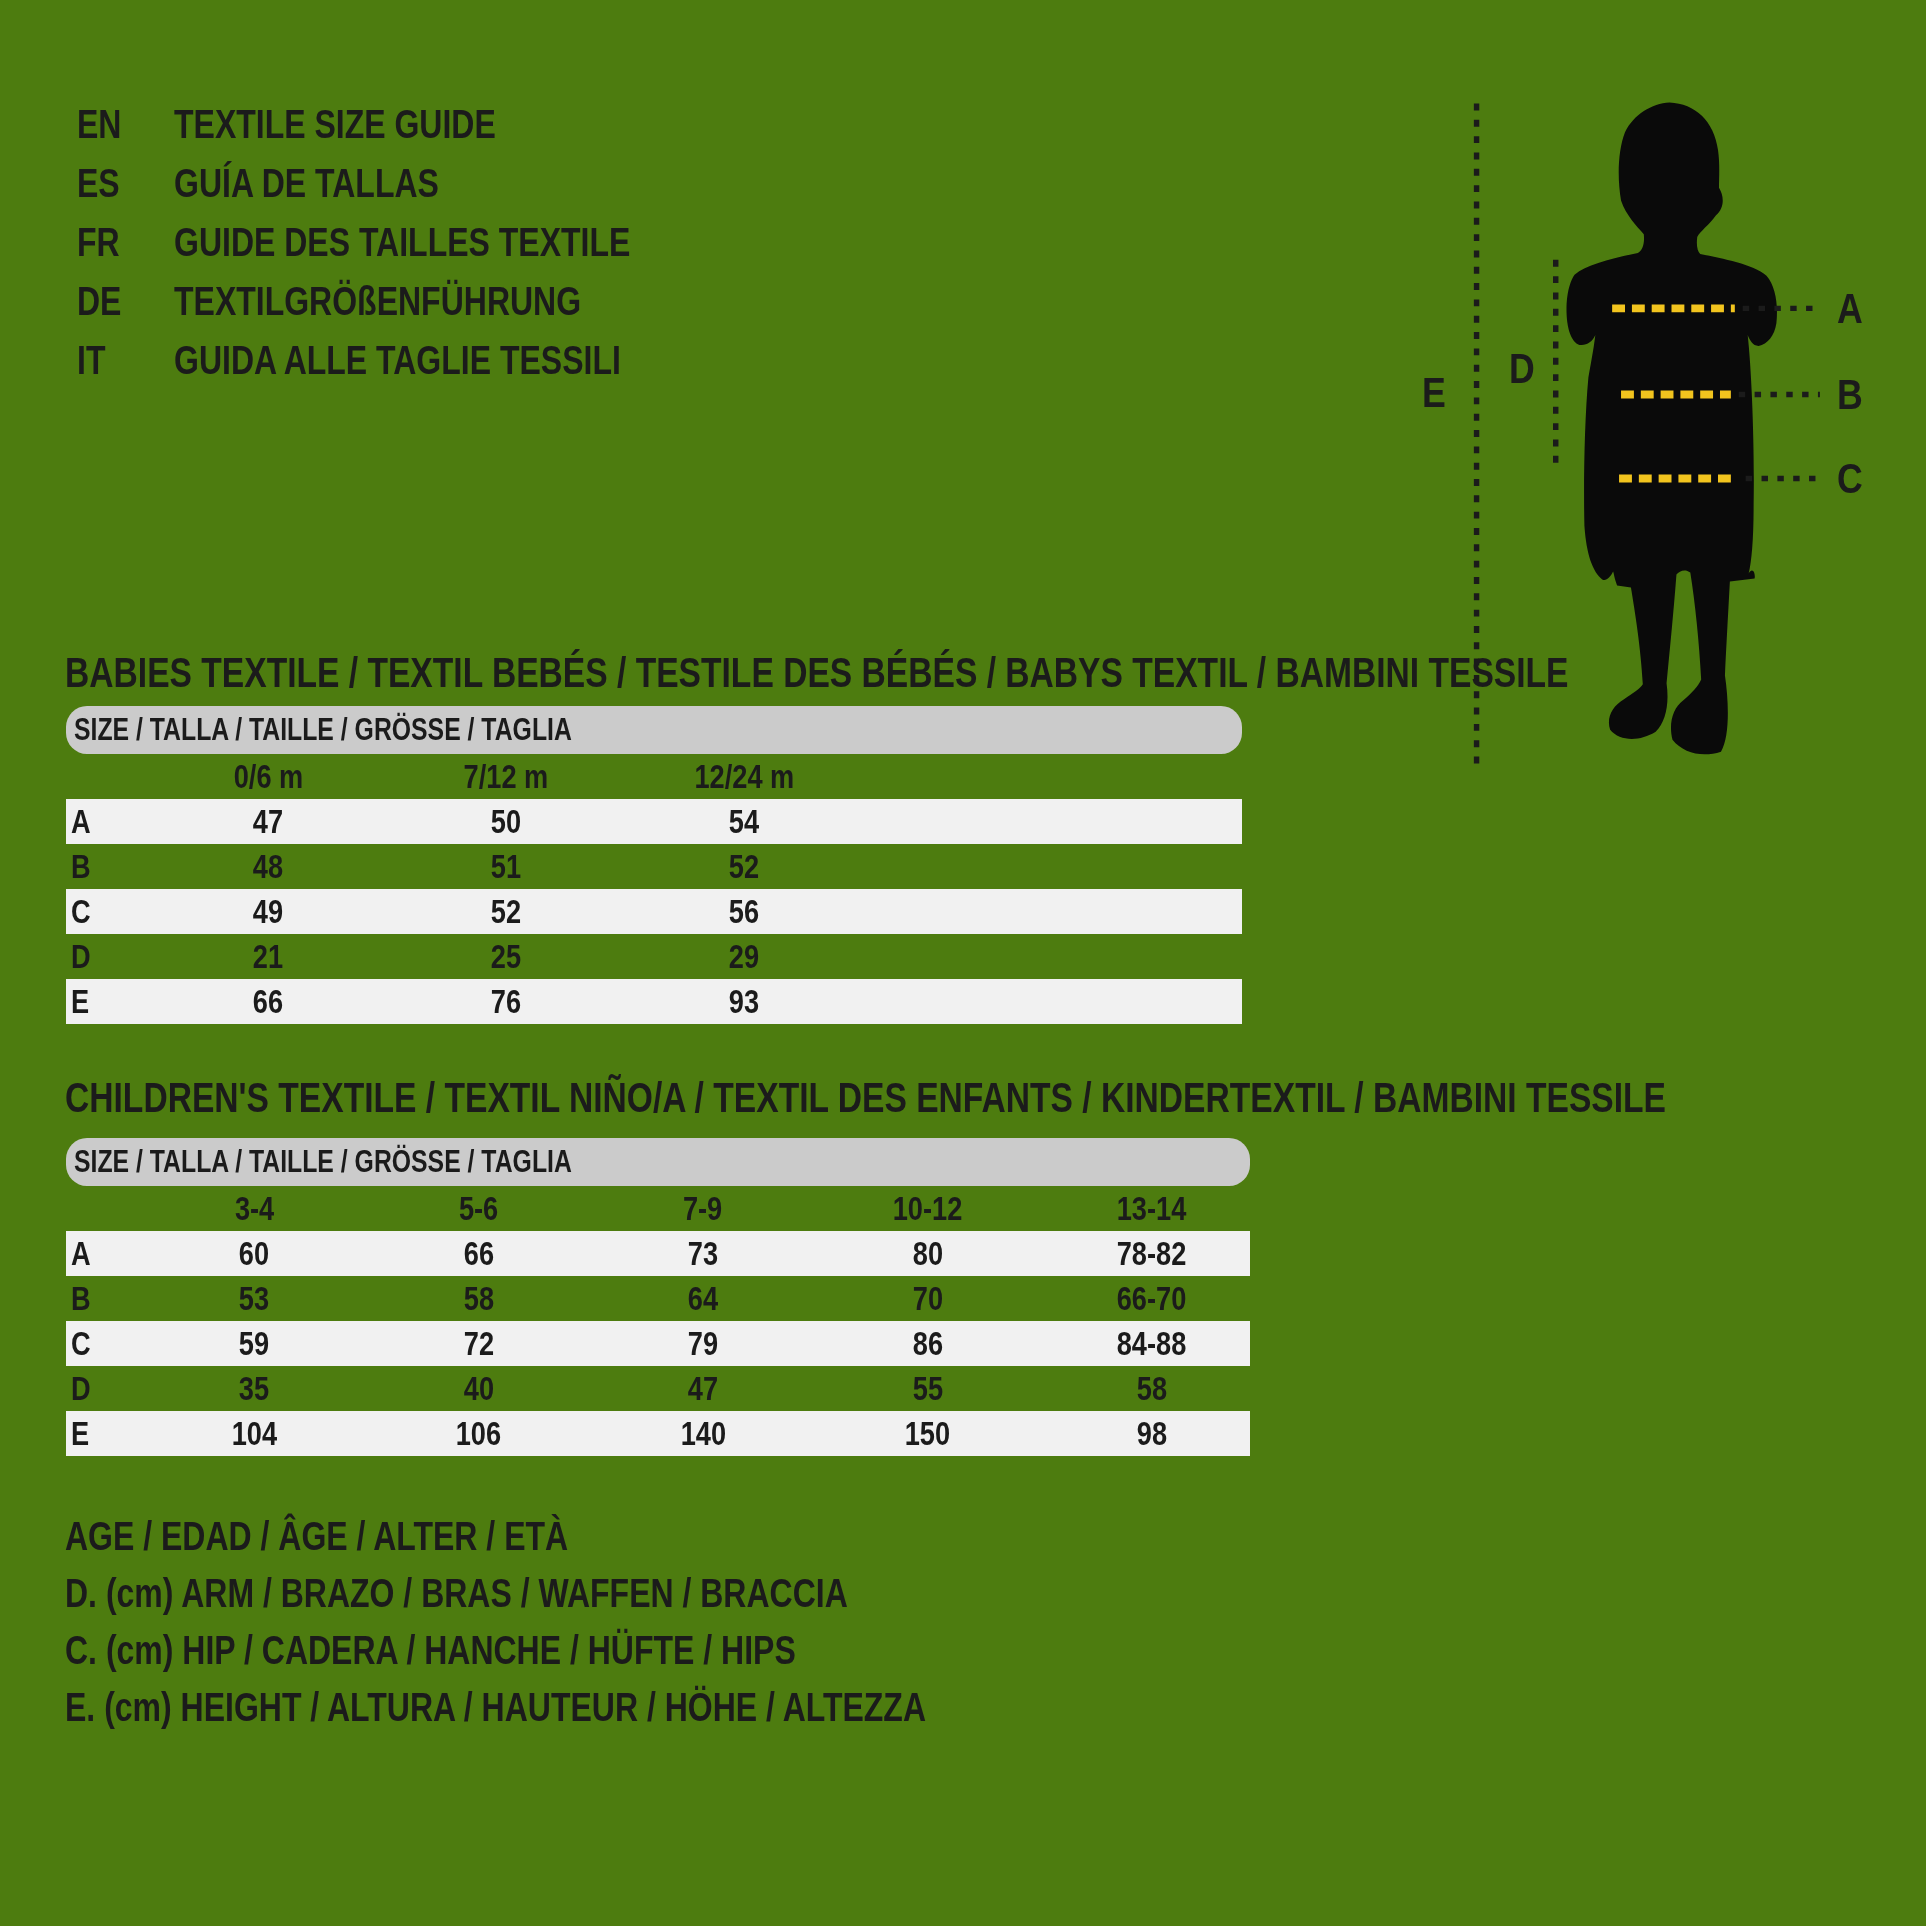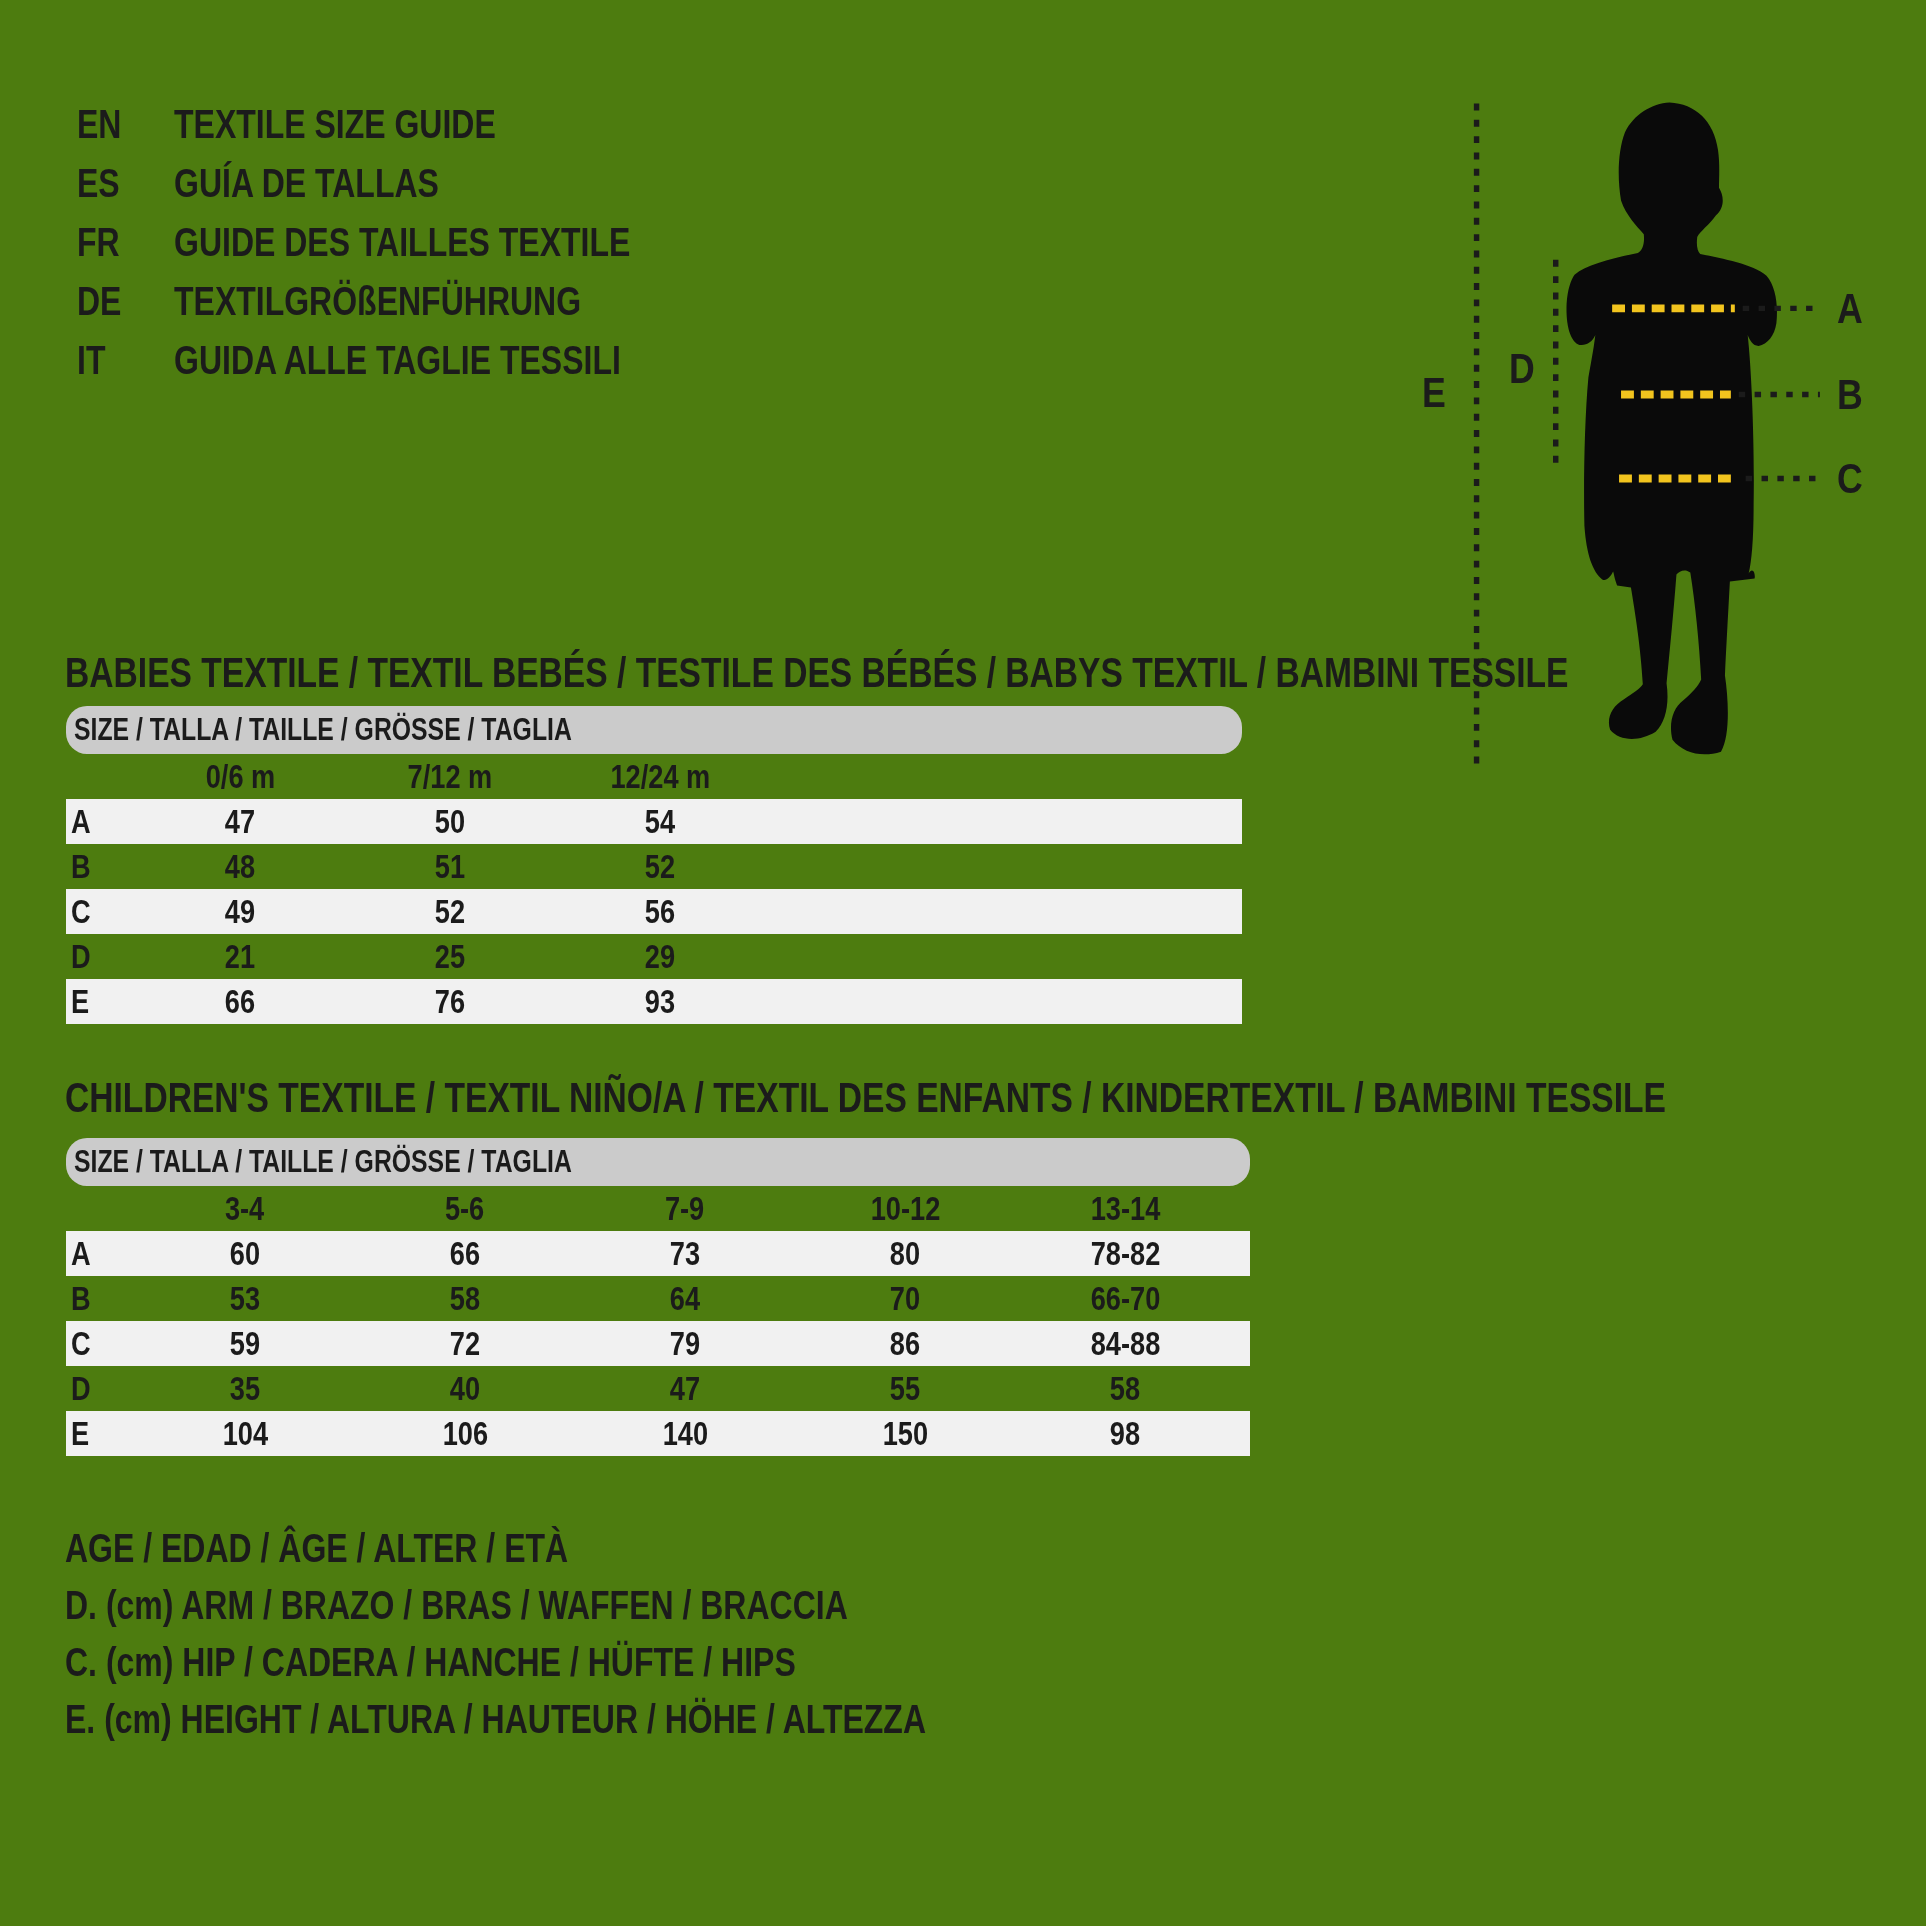--- a/index.html
+++ b/index.html
@@ -32,28 +32,28 @@
   
   .section-heading{position:absolute;left:65px;font-size:42px;line-height:46px;}
   .heading-babies{top:650px;}
   .heading-children{top:1075px;}
 
   
   .size-table{position:absolute;left:66px;}
   .table-babies{top:706px;width:1176px;--cellw:210px;}
   .table-children{top:1138px;width:1184px;--cellw:220px;}
   .size-band{height:48px;background:var(--band,#cbcbcb);display:flex;align-items:center;padding-left:8px;box-sizing:border-box;font-size:31px;border-radius:21px;}
-  .t-row{display:flex;align-items:center;height:45px;font-size:34px;}
+  .t-row{display:flex;align-items:center;height:45px;font-size:34px;gap:28px;}
   .t-row.stripe{background:var(--stripe,#f1f1f1);}
   .t-letter{width:69px;padding-left:5px;box-sizing:border-box;}
   .t-cell{width:var(--cellw);text-align:center;}
 
   
   .legend-block{position:absolute;left:65px;top:1514px;}
-  .legend-line{display:flex;align-items:flex-end;height:57px;font-size:40px;}
+  .legend-line{display:flex;align-items:flex-start;height:57px;font-size:40px;}
 </style>
 </head>
 <body>
 
 <div class="page">
 
   <div class="lang-block">
       <div class="lang-row">
         <div class="lang-code"><span class="cond">EN</span></div>
         <div class="lang-title"><span class="cond">TEXTILE SIZE GUIDE</span></div>

